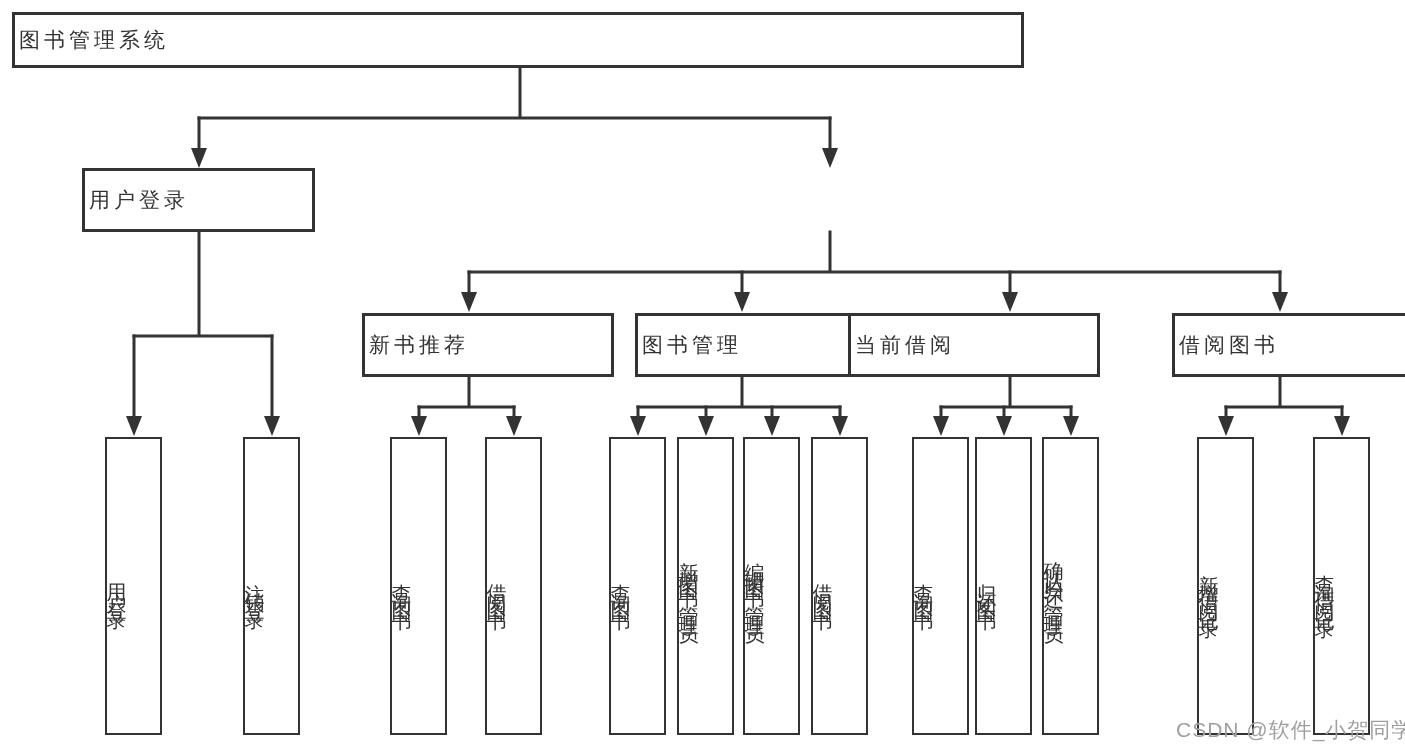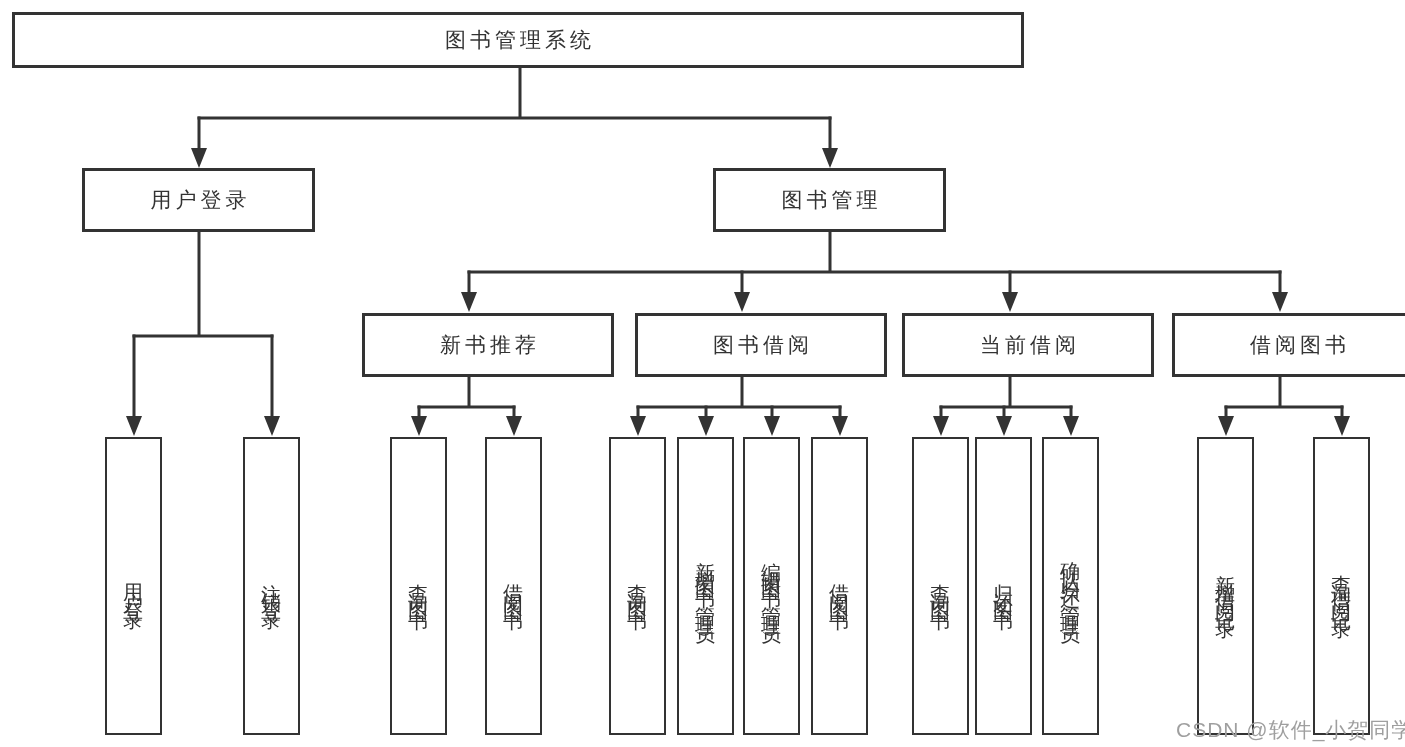--- a/index.html
+++ b/index.html
@@ -33,21 +33,21 @@
   .connectors path.heads{
     fill:var(--color-line);
     stroke:none;
   }
   .box{
     position:absolute;
     background:var(--color-background);
     border:3px solid var(--color-line);
     display:flex;
     align-items:center;
-    justify-content:center;
+    justify-content:flex-start;
     z-index:1;
   }
   .box.root{left:12px;top:12px;width:1012px;height:56px;}
   .box.level2{top:168px;width:233px;height:64px;}
   .box.level3{top:313px;width:252px;height:64px;}
   .box.leaf{top:437px;width:57px;height:298px;border-width:2.5px;}
   .hlabel{
     color:var(--color-text);
     font-size:21px;
     letter-spacing:4px;
@@ -112,31 +112,28 @@
       M1218 416 L1234 416 L1226 436 Z M1334 416 L1350 416 L1342 436 Z"></path>
   </svg>
 
   <div class="box root">
     <span class="hlabel">图书管理系统</span>
   </div>
 
   <div class="box level2" style="left:82px">
     <span class="hlabel">用户登录</span>
   </div>
-  <div class="box level2" style="left:713px">
-    <span class="hlabel">图书管理</span>
-  </div>
 
   <div class="box level3" style="left:362px">
     <span class="hlabel">新书推荐</span>
   </div>
   <div class="box level3" style="left:635px">
-    <span class="hlabel">图书借阅</span>
+    <span class="hlabel">图书管理</span>
   </div>
-  <div class="box level3" style="left:902px">
+  <div class="box level3" style="left:848px">
     <span class="hlabel">当前借阅</span>
   </div>
   <div class="box level3" style="left:1172px">
     <span class="hlabel">借阅图书</span>
   </div>
 
   <div class="box leaf" style="left:105px">
     <span class="vlabel">用户登录</span>
   </div>
   <div class="box leaf" style="left:243px">

